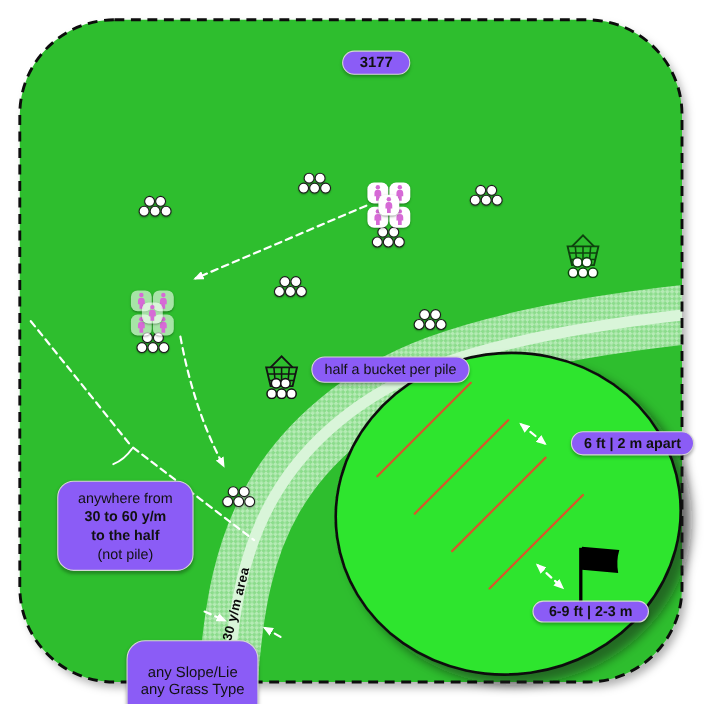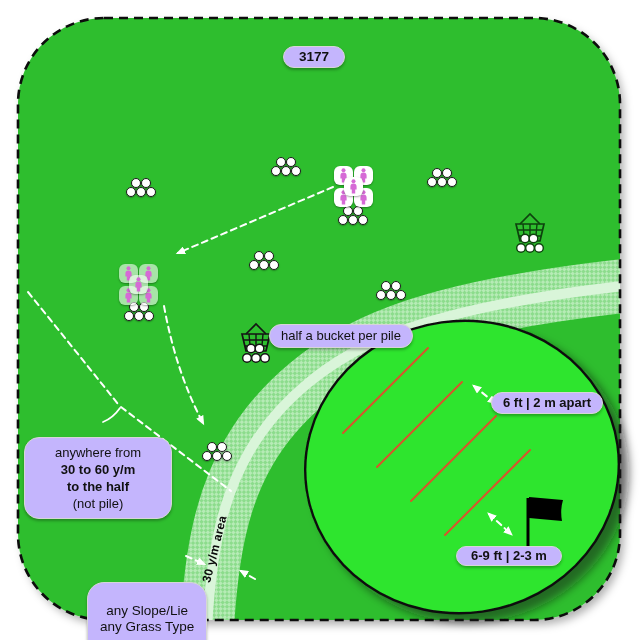--- a/index.html
+++ b/index.html
@@ -3,27 +3,27 @@
 <meta charset="utf-8">
 <style>
   html,body{margin:0;padding:0;width:640px;height:640px;background:#fff;overflow:hidden;
             font-family:"Liberation Sans",sans-serif;}
   .stage{position:relative;width:640px;height:640px;}
   .scene{position:absolute;left:0;top:0;}
   
   .dash{stroke:#fff;stroke-width:2;fill:none;stroke-dasharray:6 4.5;stroke-linecap:round;}
   .tick{stroke:#fff;stroke-width:1.8;fill:none;stroke-linecap:round;}
   
-  .pill{position:absolute;background:#c4b5fd;border:1px solid #d6d6d6;border-radius:14px;
+  .pill{position:absolute;background:#8b5cf6;border:1px solid #d6d6d6;border-radius:14px;
         box-shadow:0 2px 3px rgba(0,0,0,.28);color:#111;font-size:13px;line-height:16px;
         display:flex;flex-direction:column;align-items:center;justify-content:center;
-        white-space:nowrap;padding:3px 10px;z-index:6;}
+        white-space:nowrap;padding:3px 10px;z-index:6;margin-left:28px;}
   .bold{font-weight:700;}
   .tag{font-weight:700;padding:2px 15px;font-size:13.5px;border-radius:12px;}
-  .infobox{border-radius:15px;width:148px;box-sizing:border-box;padding:6px 3px;line-height:17px;}
+  .infobox{border-radius:15px;width:124px;box-sizing:border-box;padding:6px 3px;line-height:17px;}
   .band-label{position:absolute;left:213px;top:570px;height:14px;z-index:5;
         transform:rotate(-76deg);transform-origin:0 100%;
         font-size:12px;font-weight:700;color:#0a0a0a;letter-spacing:.3px;white-space:nowrap;}
   
   .icons{position:absolute;left:0;top:0;width:640px;height:640px;z-index:4;pointer-events:none;}
   .pile{position:absolute;width:30px;height:19px;}
   .ball{position:absolute;width:10px;height:10px;border-radius:50%;background:#fff;
         border:1.4px solid #1c1c1c;box-sizing:border-box;box-shadow:0 1px 1.5px rgba(0,0,0,.3);}
   .b1{left:4px;top:0}.b2{left:14px;top:0}.b3{left:-1px;top:9px}.b4{left:9px;top:9px}.b5{left:19px;top:9px}
   .marker{position:absolute;width:39px;height:42px;}
@@ -242,21 +242,21 @@
       <circle cx="23.5" cy="27.5" r="4.3" fill="#fff" stroke="currentColor" stroke-width="1.4"></circle>
       <circle cx="11" cy="37" r="4.3" fill="#fff" stroke="currentColor" stroke-width="1.4"></circle>
       <circle cx="20" cy="37" r="4.3" fill="#fff" stroke="currentColor" stroke-width="1.4"></circle>
       <circle cx="29" cy="37" r="4.3" fill="#fff" stroke="currentColor" stroke-width="1.4"></circle>
     </svg>
   </div>
     </div>
 
   <div class="pill tag" style="left:283px;top:46px;">3177</div>
 
-  <div class="pill" style="left:269px;top:324px;padding:3px 11px;">half a bucket per pile</div>
+  <div class="pill" style="left:255px;top:324px;padding:3px 11px;">half a bucket per pile</div>
 
   <div class="pill bold" style="left:491px;top:392px;padding:2px 11px;">6 ft | 2 m apart</div>
 
   <div class="pill bold" style="left:456px;top:546px;padding:1px 14px;">6-9 ft | 2-3 m</div>
 
   <div class="pill infobox" style="left:24px;top:437px;">
     <span>anywhere from</span>
     <span class="bold">30 to 60 y/m</span>
     <span class="bold">to the half</span>
     <span>(not pile)</span>

